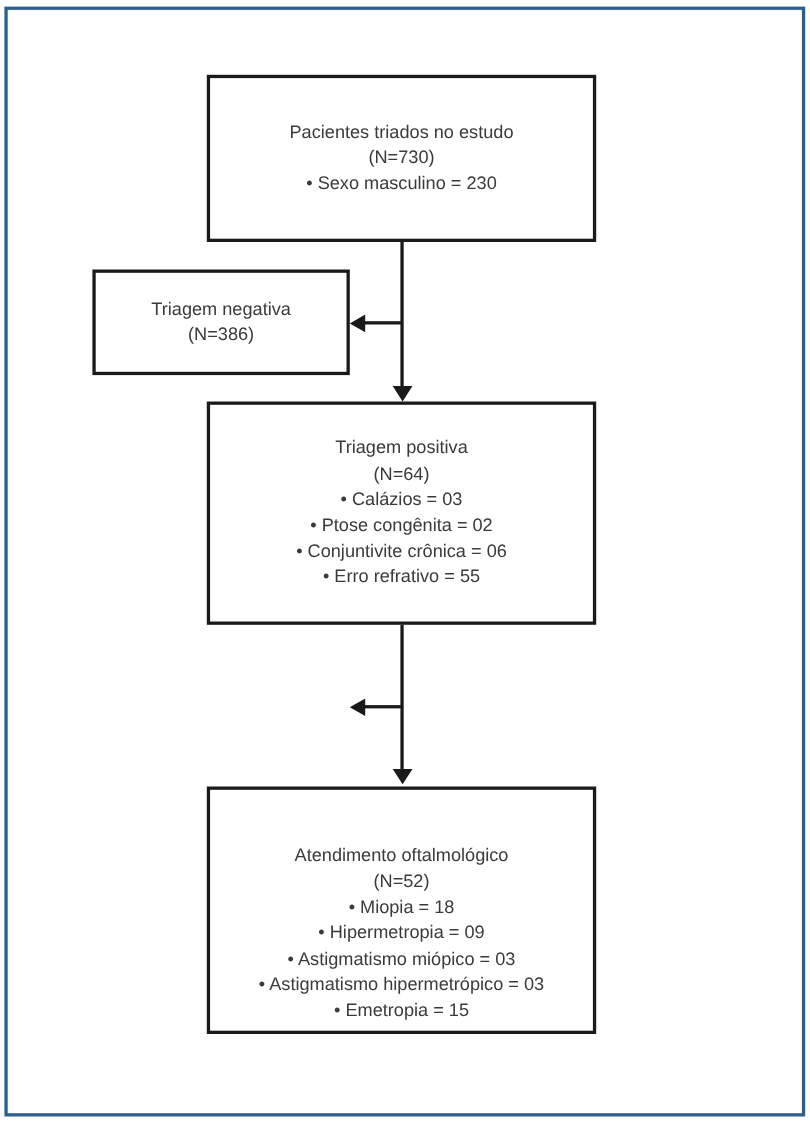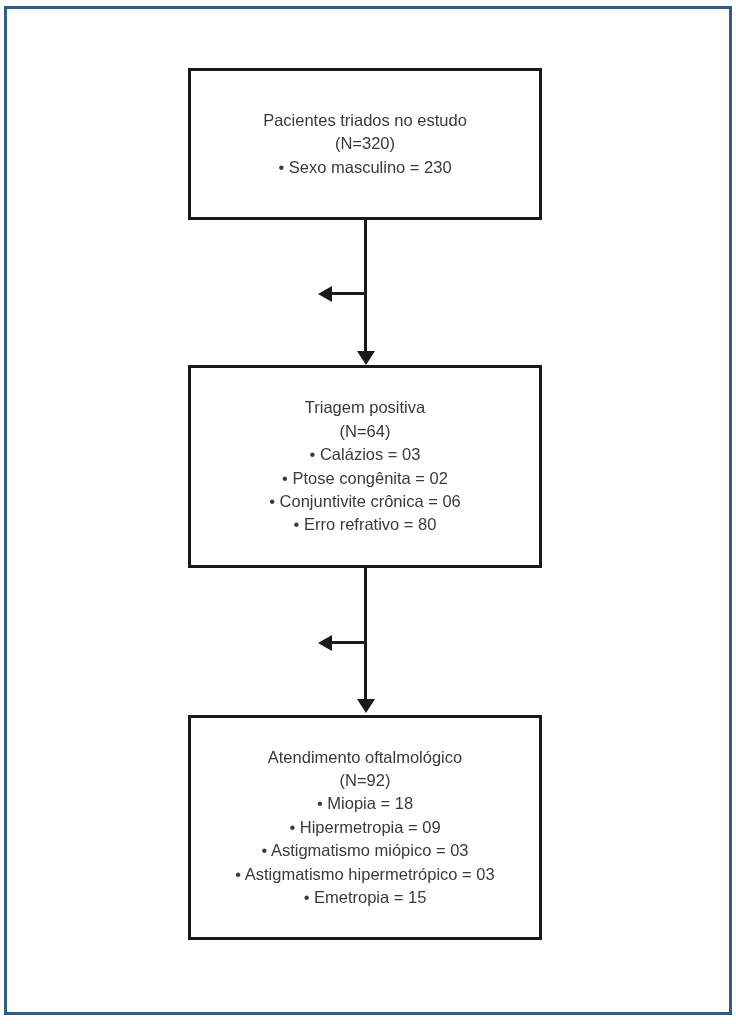--- a/index.html
+++ b/index.html
@@ -52,21 +52,21 @@
   }
   .node .ln {
     display: block;
     white-space: nowrap;
   }
   
   #box-screened   { left: 188px; top: 68px;  width: 354px; height: 152px; }
   #box-negative   { left: 84px;  top: 245px; width: 234px; height: 96px;  }
   #box-positive   { left: 188px; top: 365px; width: 354px; height: 203px; align-items: center; }
   #box-missing    { left: 84px;  top: 594px; width: 234px; height: 96px;  }
-  #box-exam       { left: 188px; top: 715px; width: 354px; height: 225px; }
+  #box-exam       { left: 188px; top: 715px; width: 354px; height: 225px; justify-content: flex-end; }
 
   .conn { position: absolute; }
   
   .stem { background: #1a1a1a; width: 3px; }
   #stem-1 { left: 364px; top: 220px; height: 133px; }
   #stem-2 { left: 364px; top: 568px; height: 133px; }
   
   .branch { background: #1a1a1a; height: 3px; }
   #branch-1 { left: 330px; top: 292px; width: 36px; }
   #branch-2 { left: 330px; top: 641px; width: 36px; }
@@ -91,38 +91,42 @@
 </head>
 <body>
 
 <div id="page">
   <div id="frame"></div>
 
   <div id="canvas">
 
     <div class="node" id="box-screened">
       <span class="ln">Pacientes triados no estudo</span>
-      <span class="ln">(N=320)</span>
+      <span class="ln">(N=730)</span>
       <span class="ln">• Sexo masculino = 230</span>
     </div>
 
+    <div class="node" id="box-negative">
+      <span class="ln">Triagem negativa</span>
+      <span class="ln">(N=386)</span>
+    </div>
 
     <div class="node" id="box-positive">
       <span class="ln">Triagem positiva</span>
       <span class="ln">(N=64)</span>
       <span class="ln">• Calázios = 03</span>
       <span class="ln">• Ptose congênita = 02</span>
       <span class="ln">• Conjuntivite crônica = 06</span>
-      <span class="ln">• Erro refrativo = 80</span>
+      <span class="ln">• Erro refrativo = 55</span>
     </div>
 
 
     <div class="node" id="box-exam">
       <span class="ln">Atendimento oftalmológico</span>
-      <span class="ln">(N=92)</span>
+      <span class="ln">(N=52)</span>
       <span class="ln">• Miopia = 18</span>
       <span class="ln">• Hipermetropia = 09</span>
       <span class="ln">• Astigmatismo miópico = 03</span>
       <span class="ln">• Astigmatismo hipermetrópico = 03</span>
       <span class="ln">• Emetropia = 15</span>
     </div>
 
     <div class="conn stem" id="stem-1"></div>
     <div class="conn branch" id="branch-1"></div>
     <div class="conn arrow-left" id="ahead-l1"></div>

